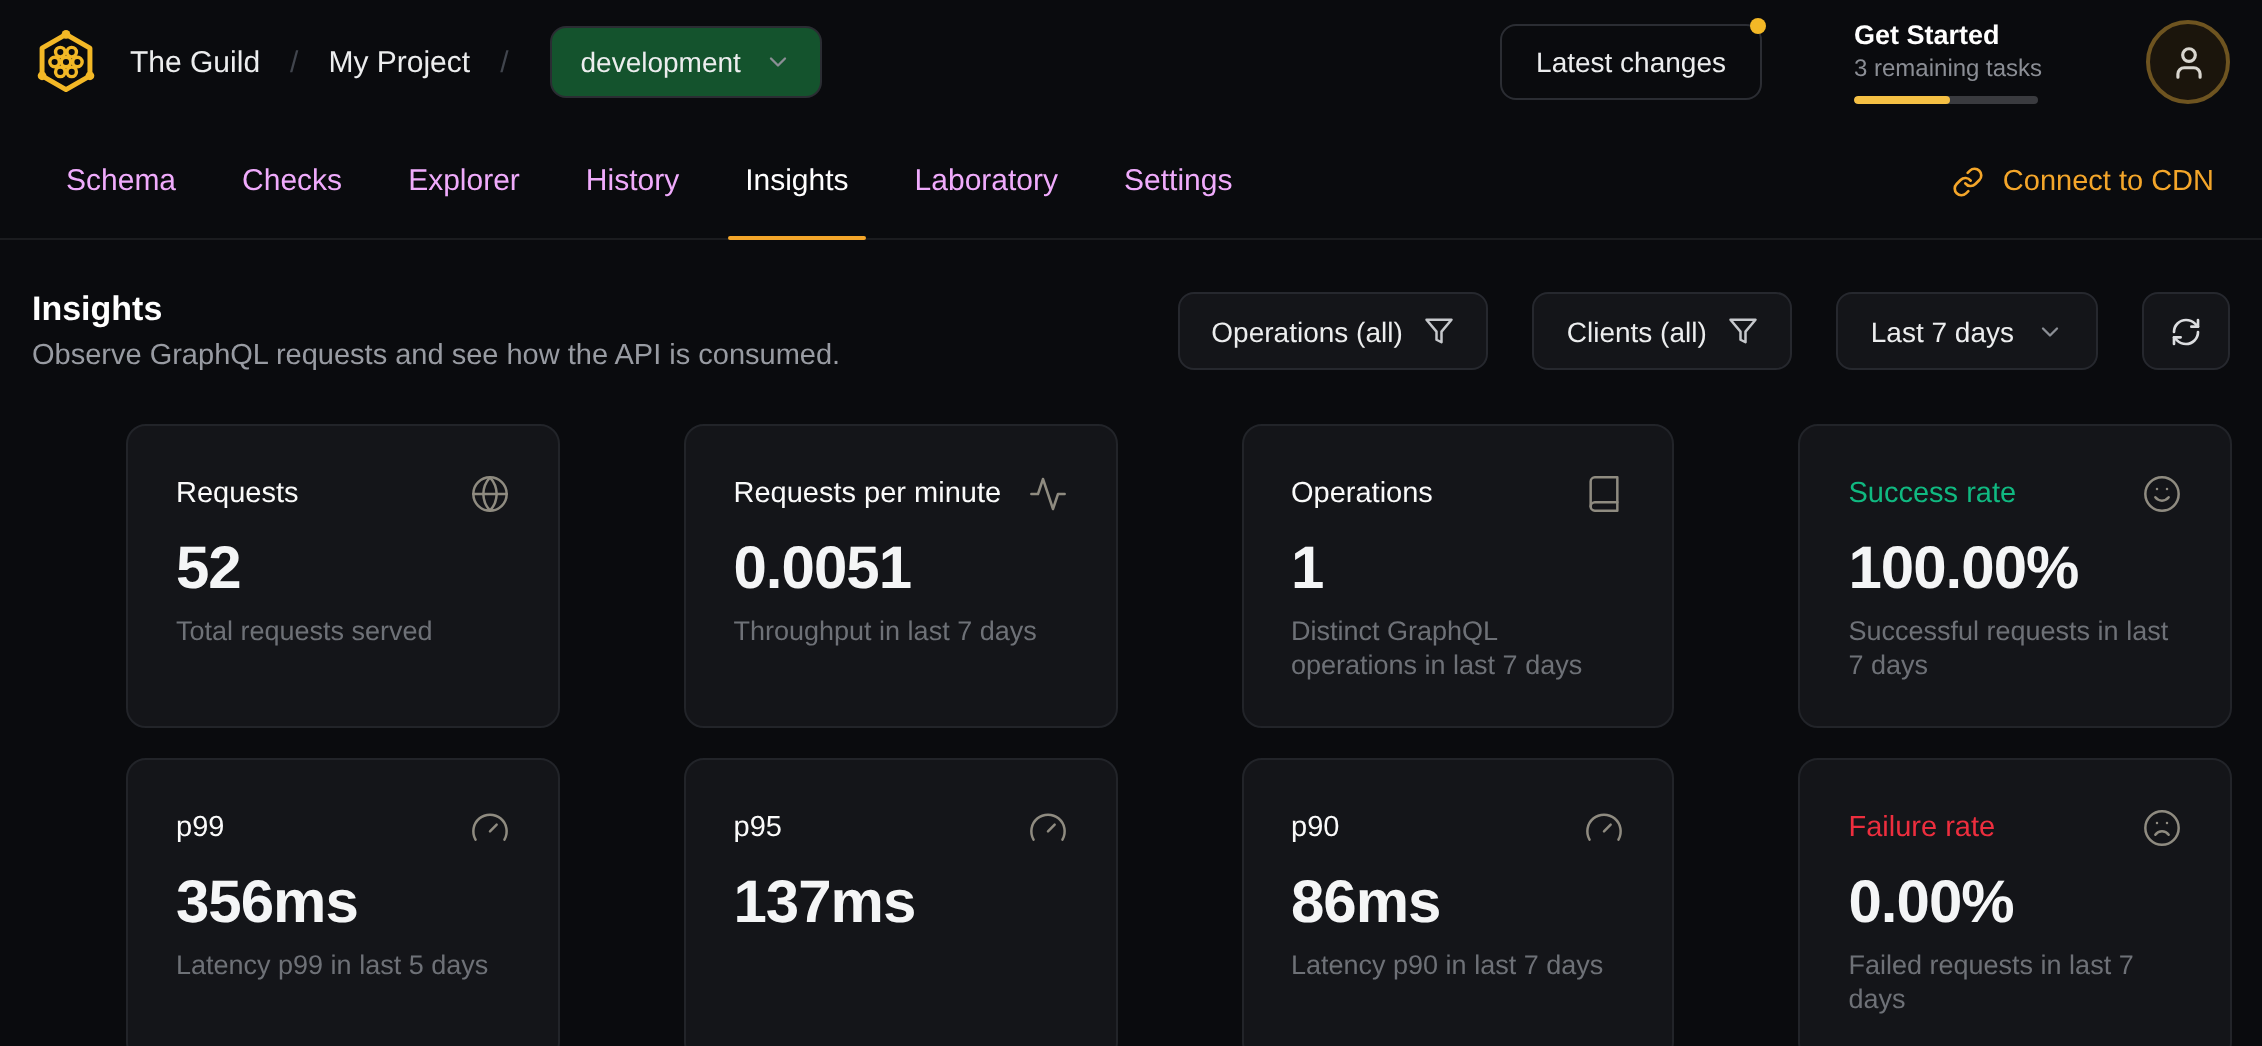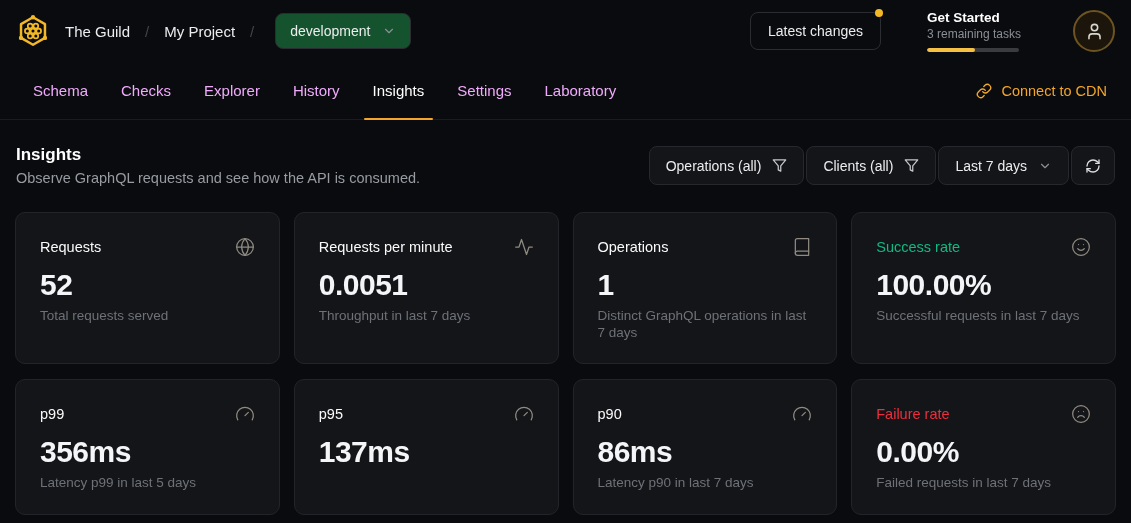--- a/index.html
+++ b/index.html
@@ -59,34 +59,35 @@
   .connect-cdn {
     margin-left:auto; display:flex; align-items:center; gap:9px;
     color:#f4a62a; font-size:14.5px; cursor:pointer;
   }
 
   
   .content { padding:25px 15px 0; }
   .section-head { display:flex; align-items:center; justify-content:space-between; margin:0 1px 26px; }
   .page-title { font-size:17px; font-weight:700; color:#ffffff; }
   .page-sub { margin-top:5px; font-size:14.5px; color:#989ba2; }
-  .filters { display:flex; align-items:flex-end; gap:2px; }
+  .filters { display:flex; align-items:flex-end; gap:22px; }
   .filter-btn {
     display:flex; align-items:center; gap:11px;
     background:#141519; border:1px solid #26282e; border-radius:8px;
     padding:0 16px; height:39px; color:#ecedee; font-size:14px; font-family:inherit; cursor:pointer;
   }
   .filter-btn .ficon { color:#c6c8cc; }
   .icon-btn { justify-content:center; width:44px; padding:0; }
 
   
   .cards { display:grid; grid-template-columns:repeat(4,1fr); gap:15px 14px; }
   .card {
     background:#141519; border:1px solid #222429; border-radius:10px;
     padding:24px 24px 22px;
+    margin-left:48px;
   }
   .card-head { display:flex; align-items:center; justify-content:space-between; margin-bottom:11px; }
   .card-title { font-size:14.5px; color:#fafafa; }
   .card-icon { color:#8f8b80; }
   .card-value { font-size:30px; line-height:34px; font-weight:700; color:#f4f5f6; letter-spacing:-0.5px; }
   .card-sub { margin-top:6px; font-size:13.5px; line-height:16.5px; color:#6e7177; }
 </style>
 </head>
 <body>
 
@@ -149,22 +150,22 @@
     </div>
   </div>
 
   <div class="navbar">
     <div class="tabs">
       <div class="tab">Schema</div>
       <div class="tab">Checks</div>
       <div class="tab">Explorer</div>
       <div class="tab">History</div>
       <div class="tab active">Insights</div>
+      <div class="tab">Laboratory</div>
       <div class="tab">Settings</div>
-      <div class="tab">Laboratory</div>
     </div>
     <div class="connect-cdn">
       <span>
         <svg width="16" height="16" viewBox="0 0 24 24" fill="none" stroke="currentColor" stroke-width="2" stroke-linecap="round" stroke-linejoin="round">
             <path d="M10 13a5 5 0 0 0 7.54.54l3-3a5 5 0 0 0-7.07-7.07l-1.72 1.71"></path>
             <path d="M14 11a5 5 0 0 0-7.54-.54l-3 3a5 5 0 0 0 7.07 7.07l1.71-1.71"></path>
           </svg>
       </span>
       <span>Connect to CDN</span>
     </div>

